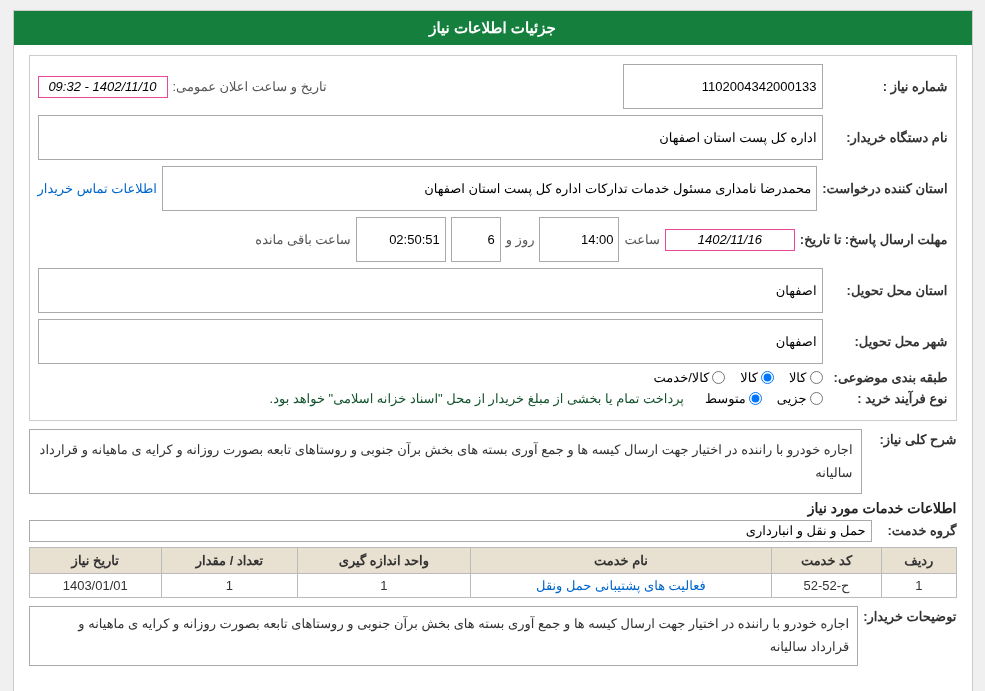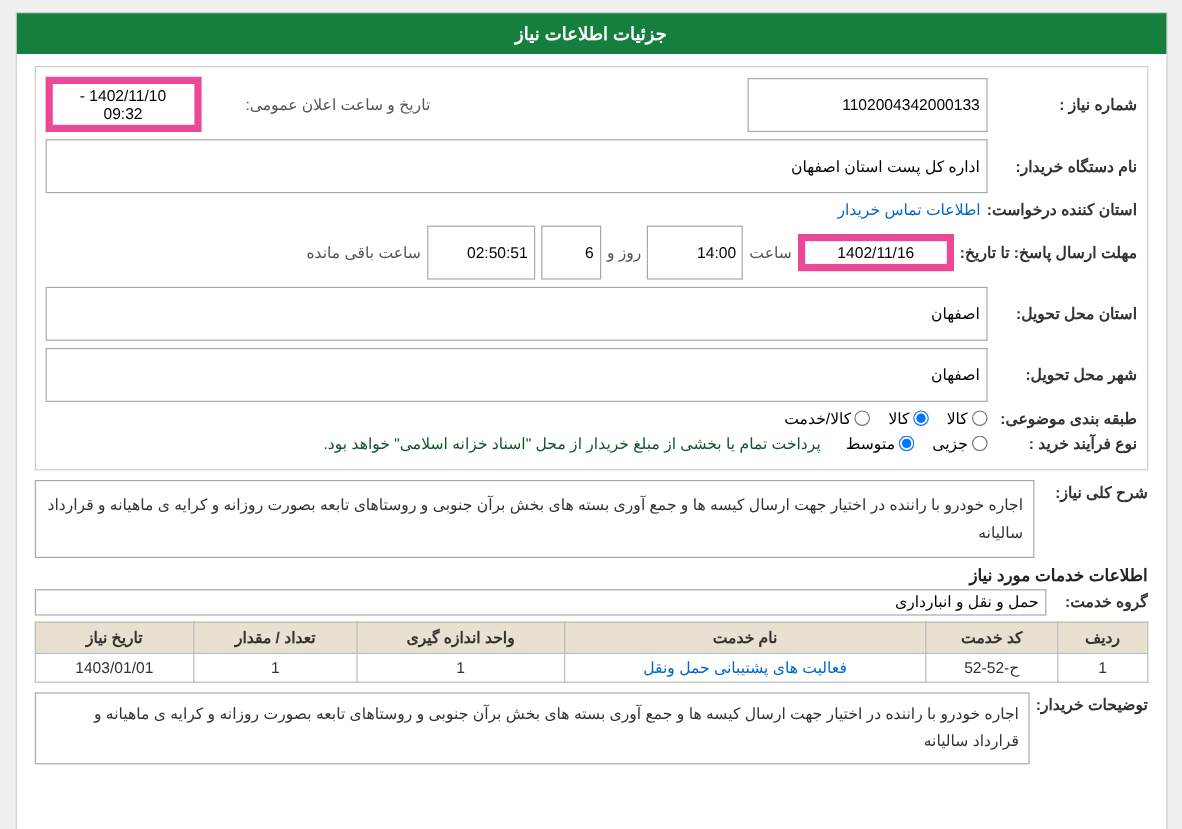--- a/index.html
+++ b/index.html
@@ -53,26 +53,27 @@
     }
     .field-box {
       border: 1px solid #aaa;
       background: #fff;
       padding: 14px 5px;
       min-height: 22px;
       flex: 1;
       text-align: right;
     }
     .field-box-small {
-      border: 6px solid #ec4899;
+      border: 1px solid #ec4899;
       background: #fff;
       padding: 2px 5px;
       min-height: 22px;
       width: 130px;
       text-align: center;
+      font-style: italic;
     }
     .link-text {
       color: #0066cc;
       text-decoration: none;
       cursor: pointer;
     }
     .inline-label {
       color: #555;
       white-space: nowrap;
     }
@@ -188,31 +189,32 @@
 <div class="main-container">
   <div class="page-header">جزئیات اطلاعات نیاز</div>
   <div class="content">
 
     <div class="info-section">
 
       <div class="row">
         <span class="label label-bold">شماره نیاز :</span>
         <div class="field-box" style="max-width:200px;">1102004342000133</div>
         <div style="flex:1;"></div>
-        <span class="label" style="text-align:left;margin-left:32px;">تاریخ و ساعت اعلان عمومی:</span>
+        <span class="label" style="text-align:left;">تاریخ و ساعت اعلان عمومی:</span>
         <div class="field-box-small">1402/11/10 - 09:32</div>
       </div>
 
       <div class="row">
         <span class="label label-bold">نام دستگاه خریدار:</span>
         <div class="field-box">اداره کل پست استان اصفهان</div>
       </div>
 
       <div class="row">
         <span class="label label-bold">استان کننده درخواست:</span>
+        <div class="field-box">محمدرضا نامداری مسئول خدمات تدارکات اداره کل پست استان اصفهان</div>
         <a class="link-text">اطلاعات تماس خریدار</a>
       </div>
 
       <div class="row">
         <span class="label label-bold">مهلت ارسال پاسخ: تا تاریخ:</span>
         <div class="field-box-small">1402/11/16</div>
         <span class="inline-label">ساعت</span>
         <div class="field-box" style="width:80px; flex:none;">14:00</div>
         <span class="inline-label">روز و</span>
         <div class="field-box" style="width:50px; flex:none;">6</div>

